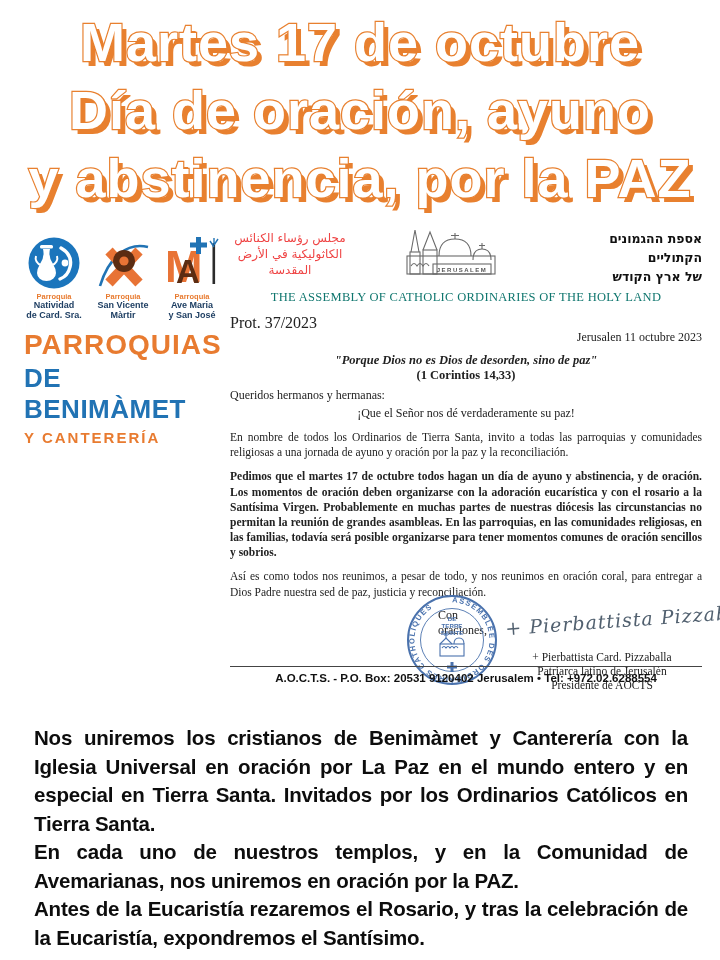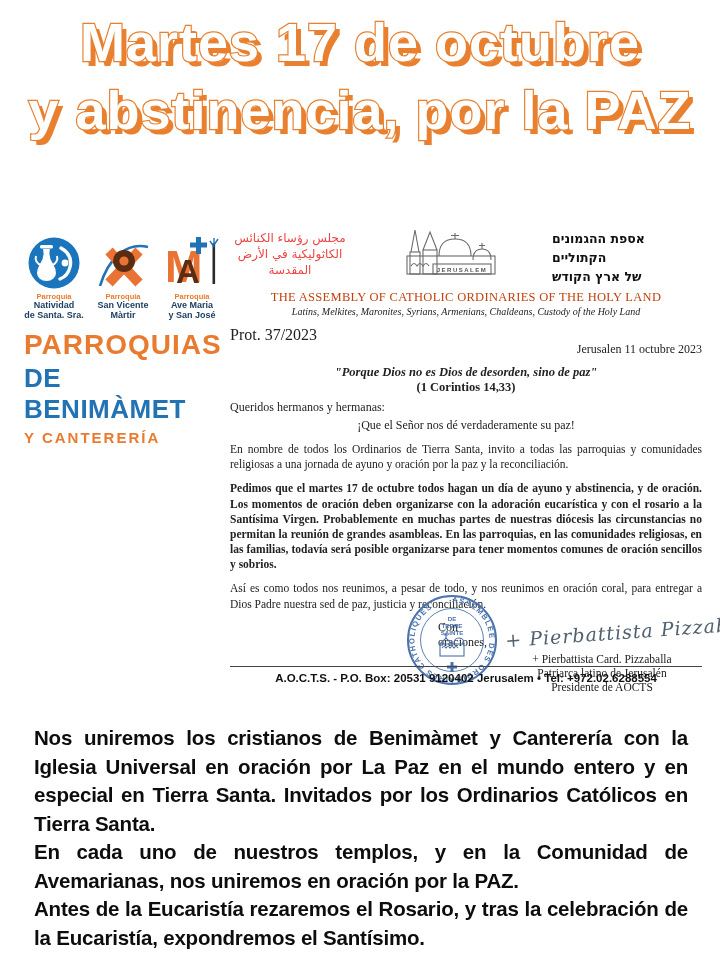--- a/index.html
+++ b/index.html
@@ -26,39 +26,39 @@
   .brand-l1 { margin-top:8px;  color:#E87B30; font-size:28px; font-weight:bold; letter-spacing:1px; }
   .brand-l2 { margin-top:2px;  color:#2173B4; font-size:26px; font-weight:bold; letter-spacing:0.5px; }
   .brand-l3 { margin-top:4px;  color:#E87B30; font-size:15px; font-weight:bold; letter-spacing:2px; }
 
   
   .letter { position:absolute; left:230px; top:222px; width:472px; height:490px;
             color:#222; font-size:11.5px; }
   .lh-row { display:flex; justify-content:space-between; align-items:flex-start; height:64px; }
   .arabic { width:120px; direction:rtl; text-align:center; font-family:"DejaVu Sans", sans-serif;
             font-size:12px; line-height:1.35; color:#ef4444; padding-top:8px; }
-  .hebrew { width:150px; direction:rtl; text-align:left; font-family:"DejaVu Sans", sans-serif;
+  .hebrew { width:150px; direction:rtl; text-align:right; font-family:"DejaVu Sans", sans-serif;
             font-size:12.5px; font-weight:bold; line-height:1.5; color:#111; padding-top:8px; }
   .emblem { flex:none; }
-  .org-name { text-align:center; font-size:12.5px; letter-spacing:0.3px; margin-top:4px; color:#c2410c; }
+  .org-name { text-align:center; font-size:12.5px; letter-spacing:0.3px; margin-top:4px; color:#0f766e; }
   .org-sub  { text-align:center; font-size:10px; font-style:italic; margin-top:1px; color:#222; }
   .prot { margin-top:9px; font-size:16px; }
   .date { text-align:right; font-size:12px; margin-top:-2px; }
   .quote1 { text-align:center; font-weight:bold; font-style:italic; font-size:12.5px; margin-top:8px; }
   .quote2 { text-align:center; font-weight:bold; font-size:12.5px; }
   .salutation { margin-top:5px; font-size:12px; }
   .greeting { text-align:center; font-size:12px; margin-top:3px; }
   .para { margin-top:9px; text-align:justify; line-height:1.32; font-size:11.5px; }
   .para.bold { font-weight:bold; }
   .closing-row { margin-top:8px; display:flex; align-items:flex-start; }
   .closing { margin-left:208px; font-size:12px; }
   .sig-script { margin-left:18px; font-family:"DejaVu Serif", serif; font-style:italic;
                 font-size:19px; color:#51606f; transform:rotate(-4deg); display:inline-block;
                 letter-spacing:1px; white-space:nowrap; }
-  .signer { width:200px; margin-left:auto; margin-top:2px; text-align:center;
+  .signer { width:200px; margin-left:auto; margin-top:12px; text-align:center;
             font-size:11.5px; line-height:1.25; }
   .seal { position:absolute; left:176px; top:372px; }
   .letter-rule { position:absolute; left:0; right:0; top:444px; border-top:1.6px solid #444; }
   .foot1 { position:absolute; left:0; right:0; top:450px; text-align:center;
            font-family:"Liberation Sans", sans-serif; font-weight:bold; font-size:11.5px; color:#111; }
   .foot2 { position:absolute; left:0; right:0; top:467px; text-align:center;
            font-family:"Liberation Sans", sans-serif; font-weight:bold; font-size:11.5px; color:#111; }
   .foot2 span { margin:0 7px; }
 
   
@@ -67,40 +67,41 @@
                   font-size:20.5px; line-height:28.5px; color:#0d0d0d; letter-spacing:-0.2px; }
   .announcement p { text-align:justify; }
 </style>
 </head>
 <body>
 
 <div class="page">
 
   <header class="main-title">
     <div class="title-line">Martes 17 de octubre</div>
+    <div class="title-line">Día de oración, ayuno</div>
     <div class="title-line">y abstinencia, por la PAZ</div>
   </header>
 
   <aside class="brand">
     <div class="logo-row">
 
       <div class="logo-cell">
         <svg width="54" height="54" viewBox="0 0 54 54">
           <circle cx="27" cy="27" r="25.5" fill="#1B75BC"></circle>
           <rect x="13" y="9" width="13" height="3.5" rx="1.5" fill="#ffffff"></rect>
           <path d="M16,13 q2,8 -3,15 q-3,5 -3,9 a9.5,8 0 0 0 19,0 q0,-4 -3,-9 q-5,-7 -3,-15 z" fill="#ffffff"></path>
           <path d="M9,20 a7,7 0 0 0 5,9" fill="none" stroke="#ffffff" stroke-width="2"></path>
           <path d="M30,20 a7,7 0 0 1 -5,9" fill="none" stroke="#ffffff" stroke-width="2"></path>
           <path d="M34,12 q12,7 9,19 q-2,9 -10,12" fill="none" stroke="#ffffff" stroke-width="3.4" stroke-linecap="round"></path>
           <circle cx="38" cy="27" r="3.4" fill="#ffffff"></circle>
         </svg>
         <div class="logo-cap">
           <div class="cap-tag">Parroquia</div>
           <div class="cap-navy">Natividad</div>
-          <div class="cap-navy">de Santa. Sra.</div>
+          <div class="cap-navy">de Card. Sra.</div>
         </div>
       </div>
 
       <div class="logo-cell">
         <svg width="54" height="54" viewBox="0 0 54 54">
           <path d="M4,50 C13,20 32,6 52,11" fill="none" stroke="#2173B4" stroke-width="2.6"></path>
           <path d="M13,15 L43,47" stroke="#E87335" stroke-width="10"></path>
           <path d="M43,15 L13,47" stroke="#E87335" stroke-width="10"></path>
           <circle cx="28" cy="25" r="11" fill="#5C2C12"></circle>
           <circle cx="28" cy="25" r="4.6" fill="#E87335"></circle>
@@ -156,21 +157,20 @@
         <text x="59" y="50" text-anchor="middle" font-family="Liberation Sans, sans-serif" font-size="6" font-weight="bold" letter-spacing="1.5" fill="#555">JERUSALEM</text>
       </svg>
 
       <div class="hebrew">
         <div>אספת ההגמונים הקתוליים</div>
         <div>של ארץ הקודש</div>
       </div>
     </div>
 
     <div class="org-name">THE ASSEMBLY OF CATHOLIC ORDINARIES OF THE HOLY LAND</div>
-    <div class="org-sub">Latins, Melkites, Maronites, Syrians, Armenians, Chaldeans, Custody of the Holy Land</div>
 
     <div class="prot">Prot. 37/2023</div>
     <div class="date">Jerusalen 11 octubre 2023</div>
 
     <div class="quote1">"Porque Dios no es Dios de desorden, sino de paz"</div>
     <div class="quote2">(1 Corintios 14,33)</div>
 
     <div class="salutation">Queridos hermanos y hermanas:</div>
     <div class="greeting">¡Que el Señor nos dé verdaderamente su paz!</div>
 

